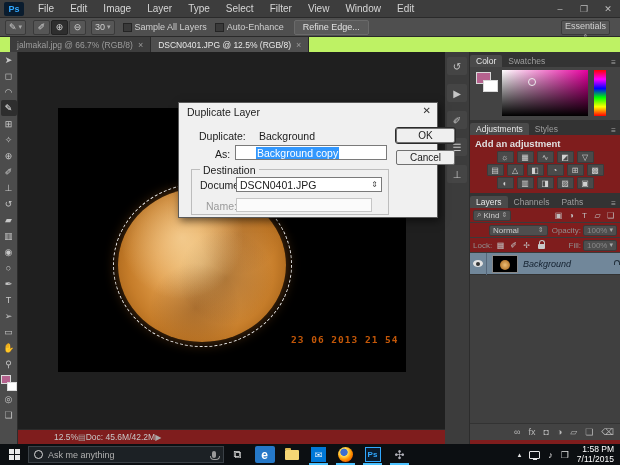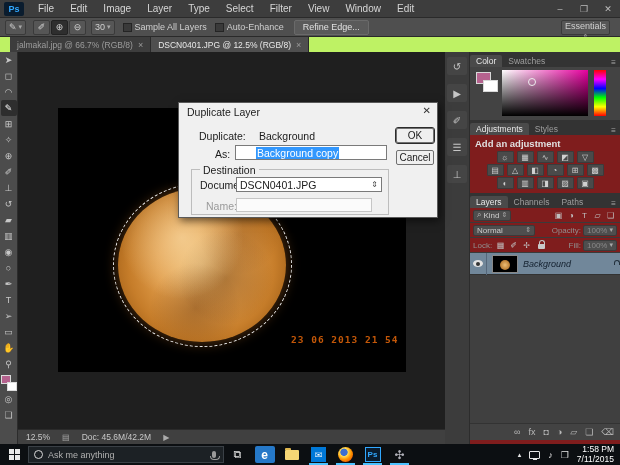--- a/index.html
+++ b/index.html
@@ -48,34 +48,34 @@
       radial-gradient(circle at 38% 32%, rgba(255,232,185,0.55), transparent 42%),
       radial-gradient(circle at 64% 58%, rgba(110,60,15,0.45), transparent 34%),
       radial-gradient(circle at 46% 78%, rgba(95,48,10,0.4), transparent 30%),
       radial-gradient(circle at 72% 30%, rgba(120,65,18,0.35), transparent 25%),
       radial-gradient(circle at 50% 50%, #eebd74 0%, #e09c4a 38%, #c67d2a 64%, #a05e16 85%, #7e4a10 100%);
     box-shadow:0 0 12px 3px rgba(190,110,35,0.35); }
   .selection-ants { position:absolute; left:55px; top:75px; width:179px; height:164px; border:1px dashed #e6e6e6; border-radius:50%; }
   .photo-timestamp { position:absolute; left:233px; top:226px; font-family:"DejaVu Sans Mono", monospace; font-weight:bold; font-size:9.5px; letter-spacing:1px; }
 
   
-  .statusbar { position:absolute; left:18px; top:429px; width:427px; height:15px; background:#404040; border-top:1px solid #2b2b2b; display:flex; align-items:center; font-size:8.5px; color:#c8c8c8; gap:12px; }
+  .statusbar { position:absolute; left:18px; top:429px; width:427px; height:15px; background:#7f1d1d; border-top:1px solid #2b2b2b; display:flex; align-items:center; font-size:8.5px; color:#c8c8c8; gap:0;padding-left:28px; }
   .statusbar .zoom-field { margin-left:8px; }
   .status-icon { color:#aaa; font-size:8px; }
 
   
   .dialog { position:absolute; left:178px; top:102px; width:260px; height:116px; background:#f0f0f0; border:1px solid #5a5a5a; box-shadow:2px 3px 8px rgba(0,0,0,0.55); font-size:10.5px; color:#1a1a1a; z-index:50; }
   .dlg-title { position:absolute; left:8px; top:3px; font-size:10.5px; }
   .dlg-close { position:absolute; right:6px; top:2px; font-size:10px; color:#333; }
   .dlg-dup-label { position:absolute; left:20px; top:27px; }
   .dlg-dup-value { position:absolute; left:80px; top:27px; }
   .dlg-as-label { position:absolute; left:36px; top:45px; }
   .dlg-as-input { position:absolute; left:56px; top:42px; width:152px; height:15px; background:#fff; border:1px solid #7a7a7a; display:flex; align-items:center; padding-left:20px; }
   .dlg-as-input .sel { background:#3297fd; color:#fff; padding:0 1px; }
-  .dlg-btn { position:absolute; left:217px; width:38px; height:15px; background:#efefef; border:1px solid #707070; border-radius:2px; display:flex; align-items:center; justify-content:center; font-size:10px; }
+  .dlg-btn { position:absolute; left:217px; width:59px; height:15px; background:#efefef; border:1px solid #707070; border-radius:2px; display:flex; align-items:center; justify-content:center; font-size:10px; }
   .dlg-btn.ok { top:25px; outline:1px solid #2b2b2b; }
   .dlg-btn.cancel { top:47px; }
   .dlg-fieldset { position:absolute; left:12px; top:66px; width:198px; height:46px; border:1px solid #bdbdbd; }
   .dlg-legend { position:absolute; left:8px; top:-6px; background:#f0f0f0; padding:0 3px; }
   .dlg-doc-label { position:absolute; left:8px; top:9px; }
   .dlg-combo { position:absolute; left:44px; top:7px; width:146px; height:15px; background:#fff; border:1px solid #7a7a7a; display:flex; align-items:center; padding:0 3px; }
   .dlg-combo .stepper { margin-left:auto; font-size:8px; color:#444; }
   .dlg-name-label { position:absolute; left:14px; top:30px; color:#9a9a9a; }
   .dlg-name-input { position:absolute; left:44px; top:28px; width:136px; height:14px; background:#fbfbfb; border:1px solid #c6c6c6; }
 
@@ -360,21 +360,21 @@
         <span class="spacer"></span>
         <div style="display:flex;">
           <div class="lp-icon">▣</div>
             <div class="lp-icon">◑</div>
             <div class="lp-icon">T</div>
             <div class="lp-icon">▱</div>
             <div class="lp-icon">❑</div>
         </div>
       </div>
       <div class="lp-row">
-        <div class="lp-chip" style="width:62px;">
+        <div class="lp-chip" style="width:62px;margin-left:16px;">
           <span>Normal</span>
           <span class="tiny-arrow spacer" style="text-align:right;">⇕</span>
         </div>
         <span class="spacer"></span>
         <span class="lp-label">Opacity:</span>
         <div class="lp-chip disabled">
           <span>100%</span>
           <span class="tiny-arrow">▾</span>
         </div>
       </div>

